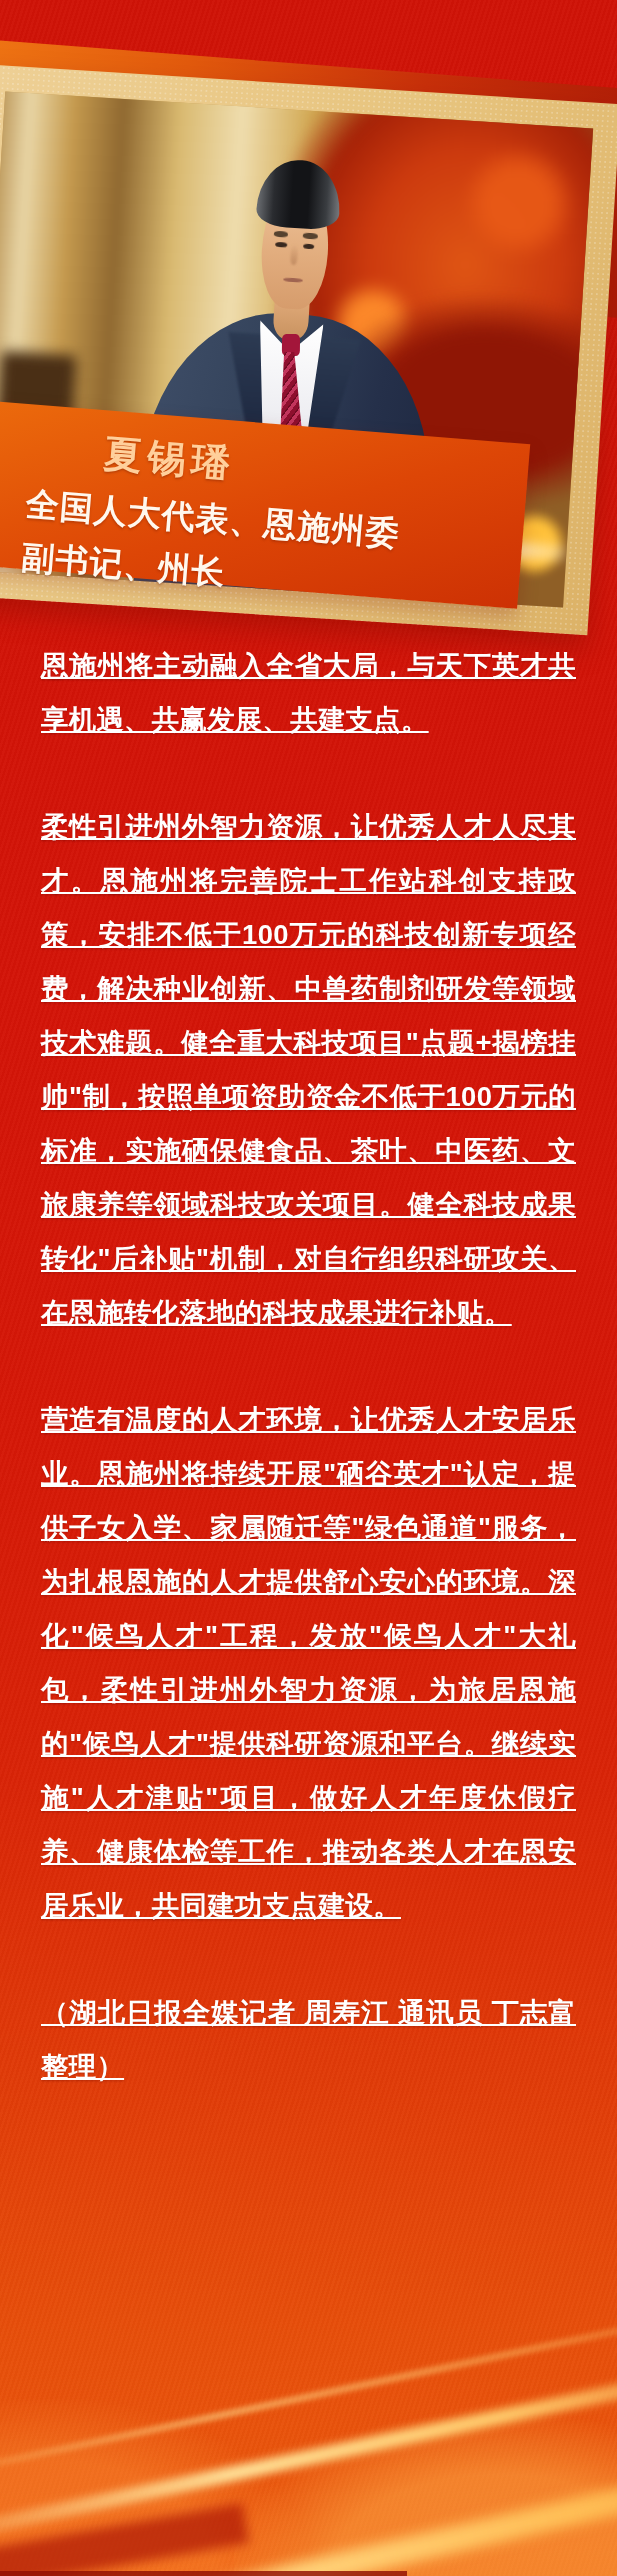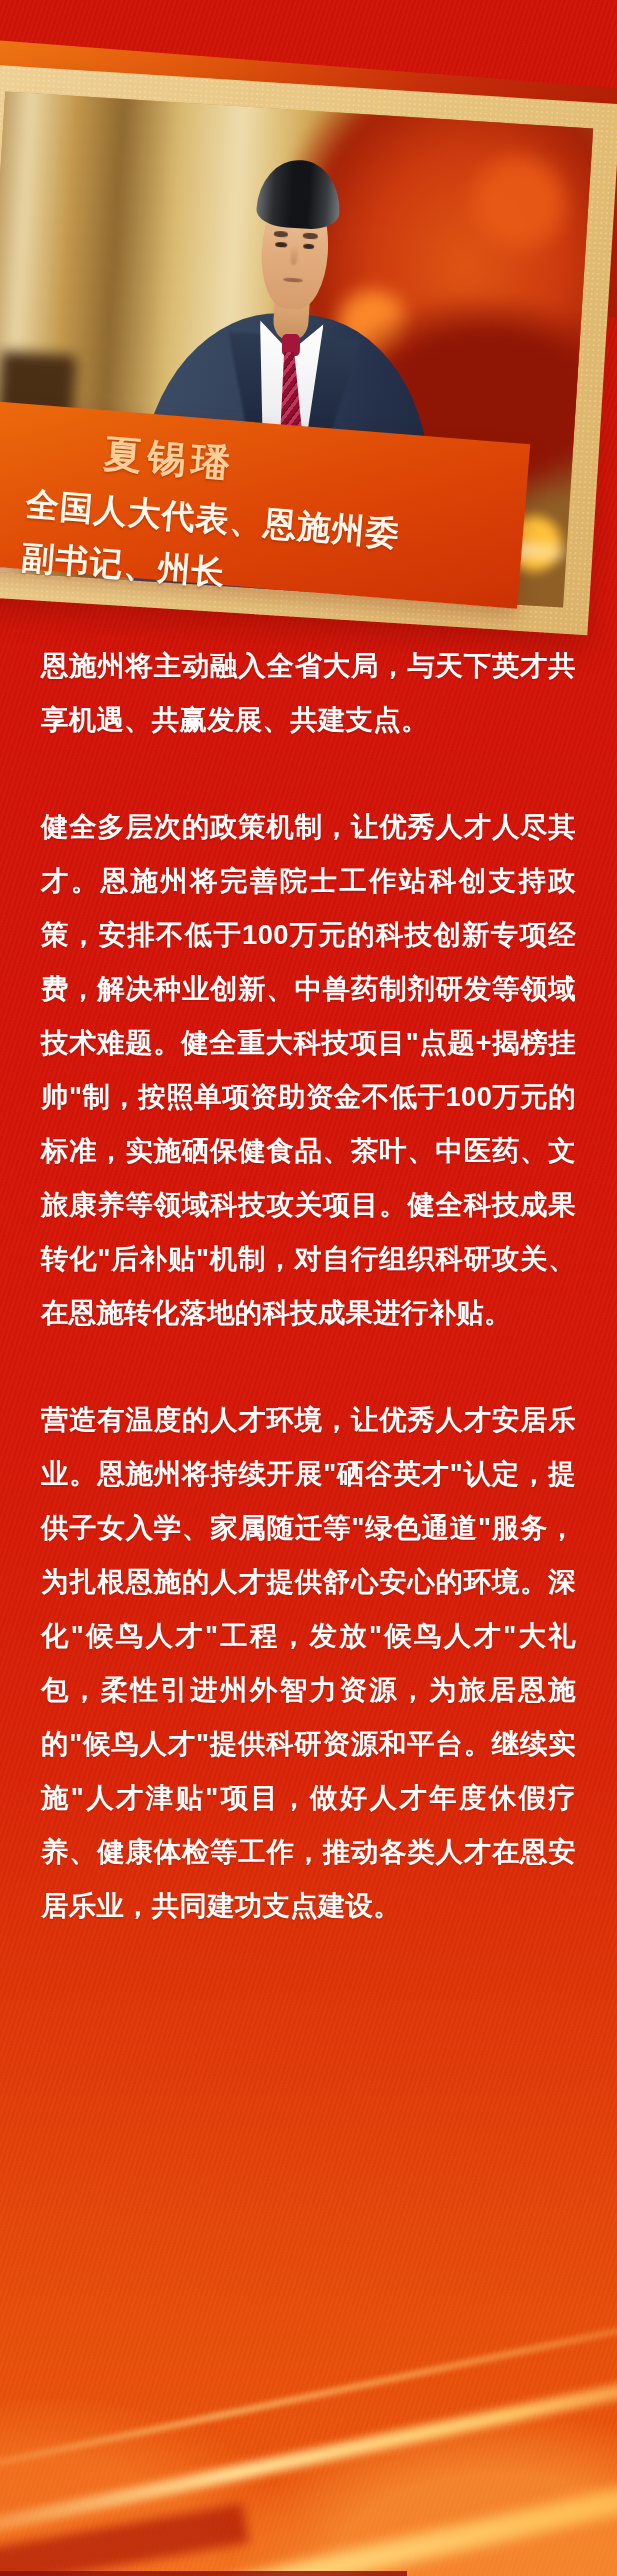--- a/index.html
+++ b/index.html
@@ -100,21 +100,21 @@
     background:linear-gradient(90deg,rgba(255,224,150,.1),#ffdf96 35%,#ffc96a 65%,rgba(255,190,90,.12));}
   .beam-c{left:-103px;top:2655px;width:1005px;height:26px;transform:rotate(-13deg);filter:blur(6.3px);
     background:linear-gradient(90deg,rgba(255,210,122,.2),#ffd27a 40%,#ffbe55 70%,rgba(255,190,85,.2));}
   .dark-bl{position:absolute;left:-17px;top:2549px;width:263px;height:40px;transform:rotate(-10deg);
     transform-origin:left top;background:#a81004;opacity:.65;filter:blur(5.1px);}
   .bottom-strip{position:absolute;left:0;bottom:0;width:66%;height:5.1px;background:#8f0d03;opacity:.8;}
   
   .article{position:absolute;left:0;top:639px;width:100%;box-sizing:border-box;padding:0 41px;
     font-size:27.4px;line-height:54px;font-weight:700;color:#ffffff;letter-spacing:0.3px;
     text-align:justify;text-shadow:0 1.1px 1.7px rgba(95,0,0,.28);}
-  .article p{margin:0 0 53px 0;}
+  .article p{margin:0 0 53px 0;text-decoration:underline;}
 </style>
 </head>
 <body>
 
 <div class="page">
 
   <div class="weave"></div>
 
   <div class="glow-bl"></div>
   <div class="glow-br"></div>
@@ -163,18 +163,19 @@
       <div class="person-name">夏锡璠</div>
       <div class="person-title">
         <span>全国人大代表、恩施州委</span><br>
         <span>副书记、州长</span>
       </div>
     </div>
   </div>
 
   <div class="article">
     <p>恩施州将主动融入全省大局，与天下英才共享机遇、共赢发展、共建支点。</p>
-    <p>健全多层次的政策机制，让优秀人才人尽其才。恩施州将完善院士工作站科创支持政策，安排不低于100万元的科技创新专项经费，解决种业创新、中兽药制剂研发等领域技术难题。健全重大科技项目"点题+揭榜挂帅"制，按照单项资助资金不低于100万元的标准，实施硒保健食品、茶叶、中医药、文旅康养等领域科技攻关项目。健全科技成果转化"后补贴"机制，对自行组织科研攻关、在恩施转化落地的科技成果进行补贴。</p>
+    <p>柔性引进州外智力资源，让优秀人才人尽其才。恩施州将完善院士工作站科创支持政策，安排不低于100万元的科技创新专项经费，解决种业创新、中兽药制剂研发等领域技术难题。健全重大科技项目"点题+揭榜挂帅"制，按照单项资助资金不低于100万元的标准，实施硒保健食品、茶叶、中医药、文旅康养等领域科技攻关项目。健全科技成果转化"后补贴"机制，对自行组织科研攻关、在恩施转化落地的科技成果进行补贴。</p>
     <p>营造有温度的人才环境，让优秀人才安居乐业。恩施州将持续开展"硒谷英才"认定，提供子女入学、家属随迁等"绿色通道"服务，为扎根恩施的人才提供舒心安心的环境。深化"候鸟人才"工程，发放"候鸟人才"大礼包，柔性引进州外智力资源，为旅居恩施的"候鸟人才"提供科研资源和平台。继续实施"人才津贴"项目，做好人才年度休假疗养、健康体检等工作，推动各类人才在恩安居乐业，共同建功支点建设。</p>
+    <p>（湖北日报全媒记者 周寿江 通讯员 丁志富 整理）</p>
   </div>
 
 </div>
 
 
 </body></html>

